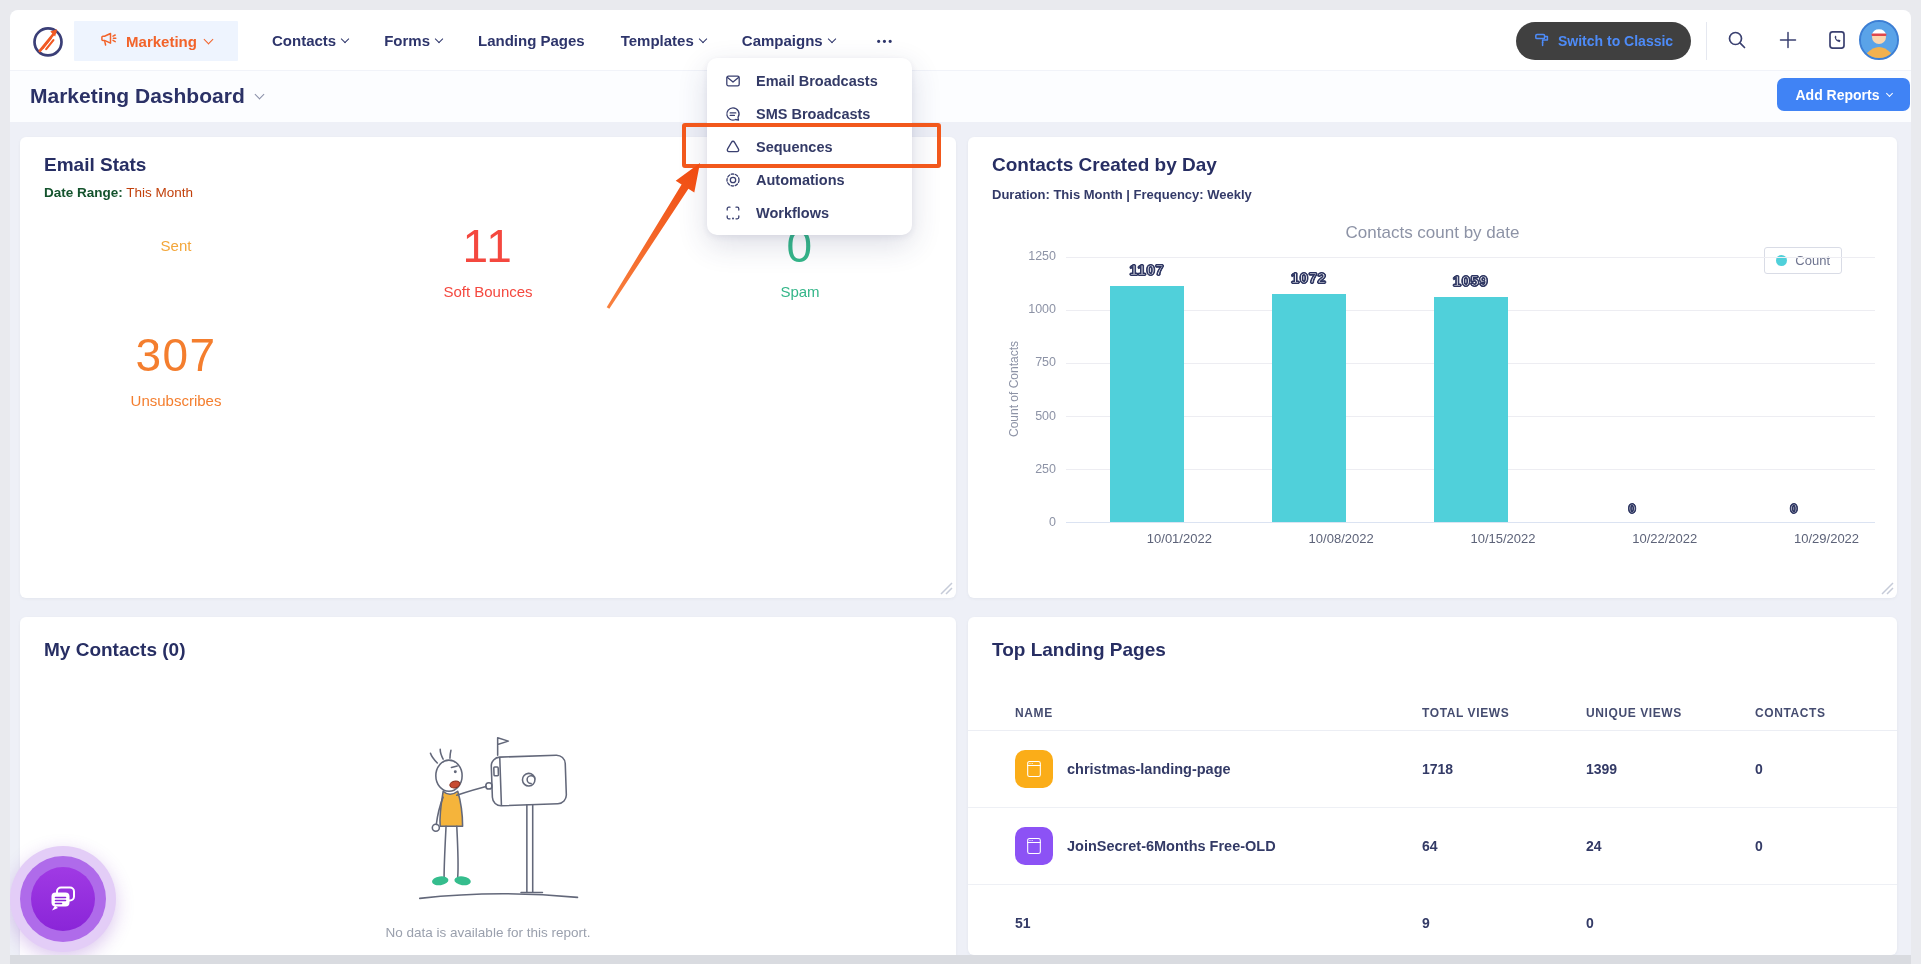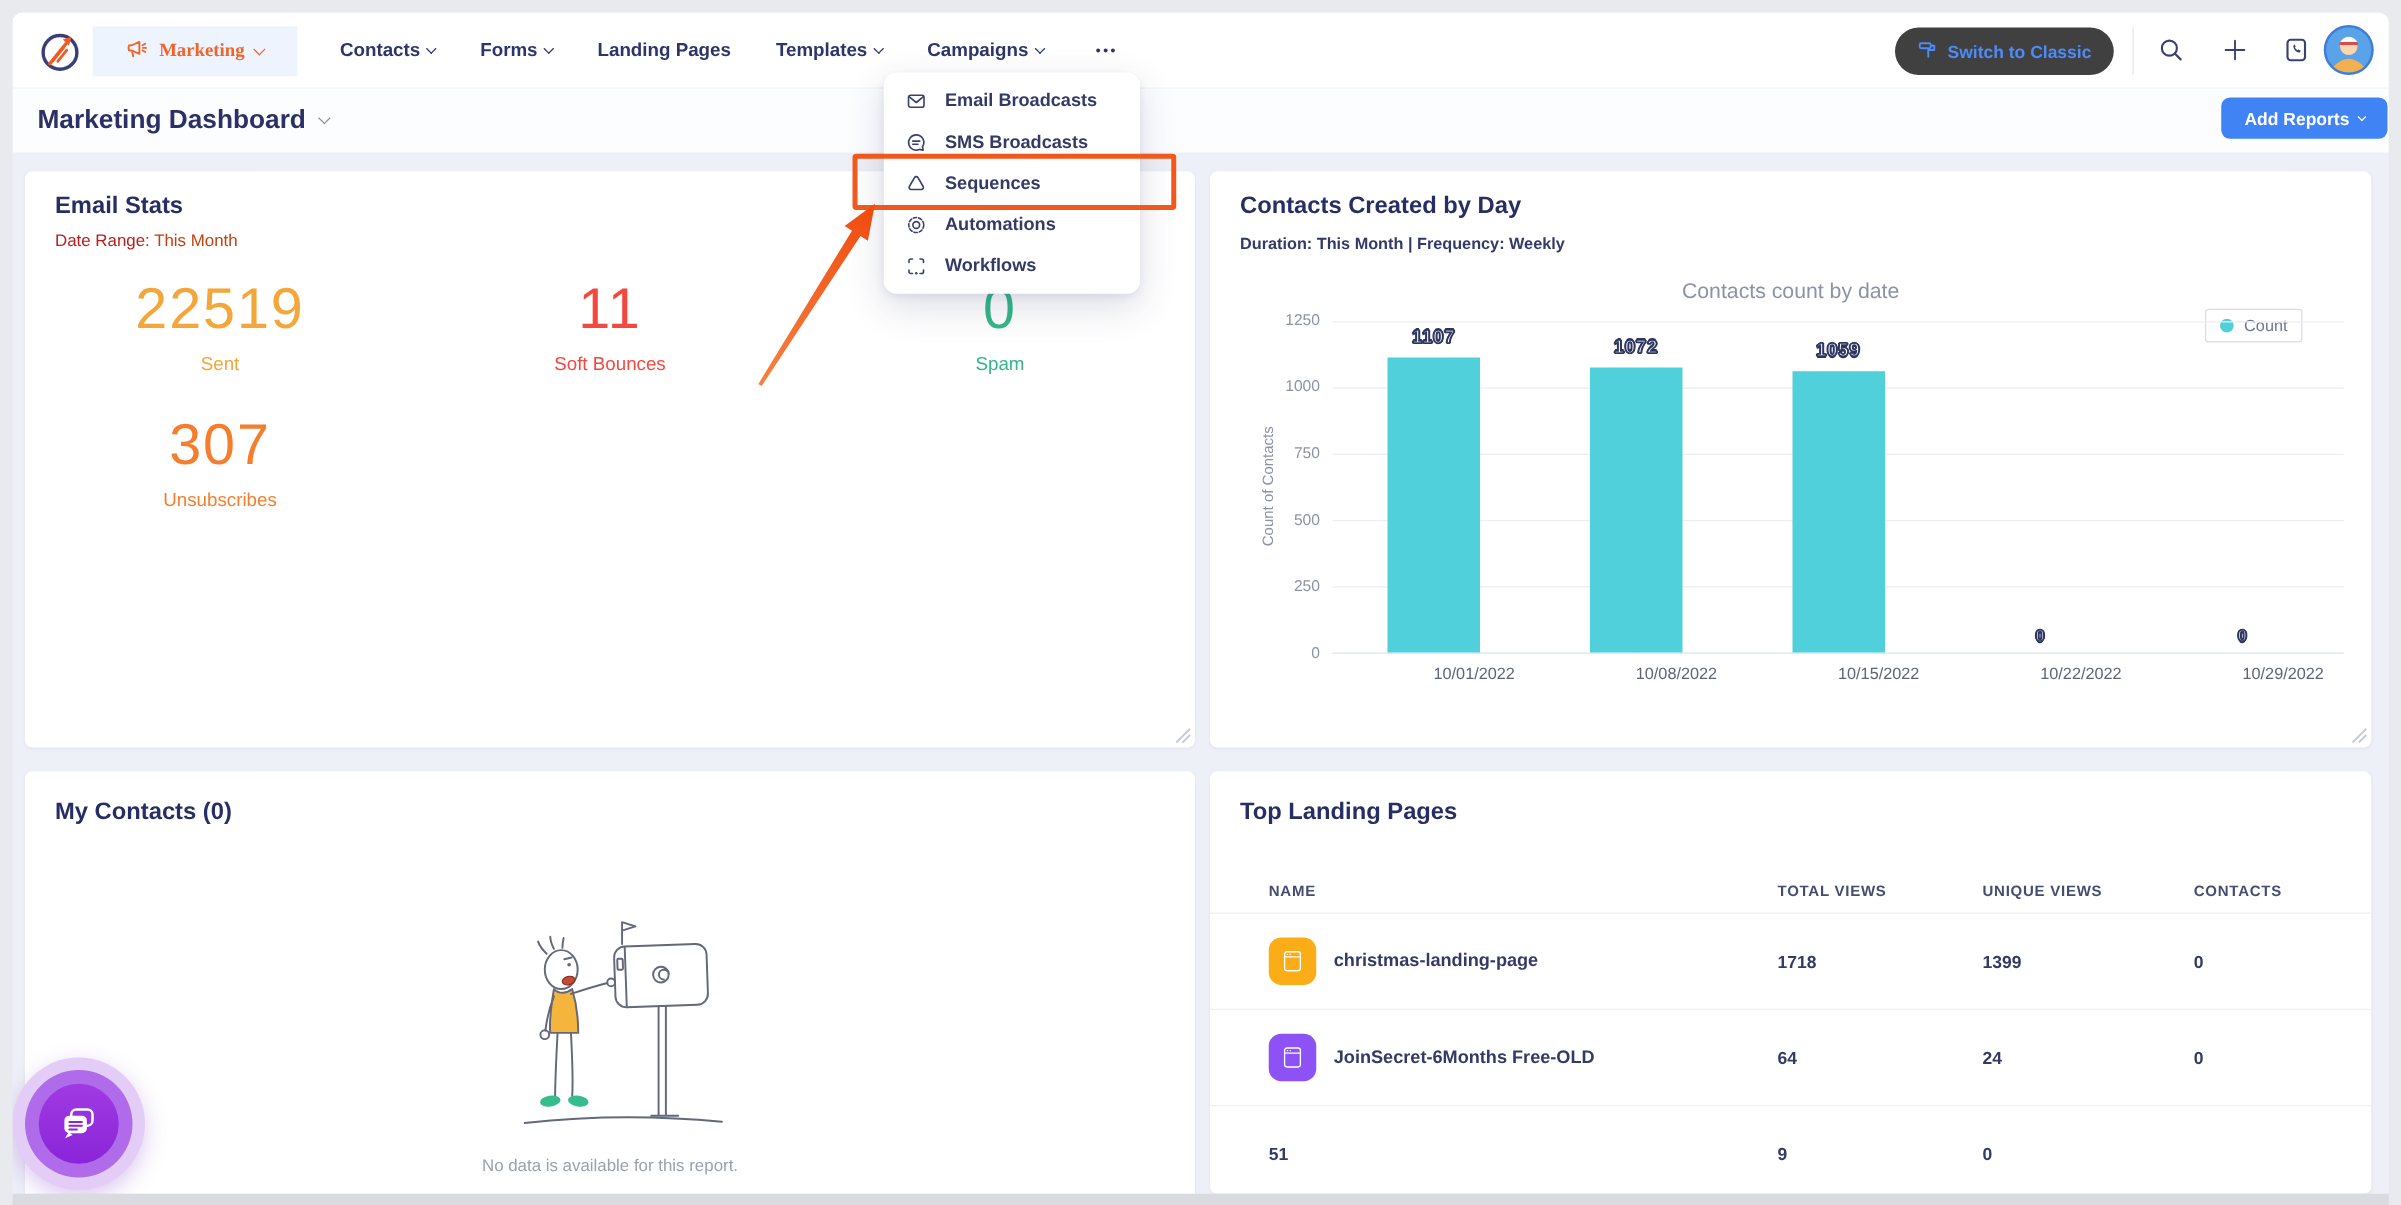--- a/index.html
+++ b/index.html
@@ -6,21 +6,21 @@
     font-family:"Liberation Sans",sans-serif;background:#e9eaee;}
   *{box-sizing:border-box;}
   .app{position:absolute;left:10px;top:10px;width:1901px;height:945px;background:#eef0f7;
     border-radius:8px 8px 0 0;overflow:hidden;}
 
   
   .navbar{position:absolute;left:0;top:0;width:100%;height:61px;background:#fff;
     border-bottom:1px solid #f1f3f9;display:flex;align-items:center;z-index:5;}
   .logo{position:absolute;left:20px;top:13px;width:36px;height:36px;}
   .brand-pill{position:absolute;left:64px;top:11px;width:164px;height:40px;background:#eef4fe;
-    border-radius:1px;display:flex;align-items:center;justify-content:center;gap:8px;cursor:pointer;font-family:Liberation Serif, serif;}
+    border-radius:1px;display:flex;align-items:center;justify-content:center;gap:8px;cursor:pointer;}
   .brand-pill .lbl{color:#f2632a;font-size:15px;font-weight:700;}
   .chev{display:inline-block;width:7px;height:7px;border-right:1.7px solid currentColor;
     border-bottom:1.7px solid currentColor;transform:rotate(45deg);margin-left:6px;margin-bottom:3px;}
   .brand-pill .chev{color:#f2632a;margin-left:0;}
   .primary-nav{position:absolute;left:262px;top:0;height:61px;display:flex;align-items:center;gap:36px;}
   .nav-item{color:#2e356b;font-size:15px;font-weight:700;cursor:pointer;white-space:nowrap;display:flex;align-items:center;}
   .nav-item .chev{color:#2e356b;width:6px;height:6px;}
   .nav-more{color:#2e356b;font-size:11px;font-weight:700;letter-spacing:2px;cursor:pointer;margin-left:6px;}
   .switch-classic{position:absolute;left:1506px;top:12px;height:38px;padding:0 18px;background:#404040;
     border:none;border-radius:19px;color:#4d8bf8;font-size:14px;font-weight:700;display:flex;
@@ -42,21 +42,21 @@
   .add-reports .chev{color:#fff;width:5px;height:5px;margin-left:7px;}
 
   
   .card{position:absolute;background:#fff;border-radius:6px;box-shadow:0 1px 3px rgba(50,60,90,.06);}
   .card-title{position:absolute;left:24px;top:17px;color:#272e63;font-size:19px;font-weight:700;}
   #card-email{left:10px;top:127px;width:936px;height:461px;}
   #card-chart{left:958px;top:127px;width:929px;height:461px;}
   #card-mycontacts{left:10px;top:607px;width:936px;height:431px;}
   #card-toplanding{left:958px;top:607px;width:929px;height:338px;}
   .date-range{position:absolute;left:24px;top:48px;font-size:13.5px;}
-  .date-range .k{color:#b91c1c;font-weight:400;text-align:right;}
+  .date-range .k{color:#14532d;font-weight:700;text-align:right;}
   .date-range .v{color:#c2410c;font-weight:400;}
   .chart-sub{position:absolute;left:24px;top:50px;color:#333a68;font-size:13px;font-weight:700;}
   .resize-handle{position:absolute;right:3px;bottom:3px;width:14px;height:14px;cursor:nwse-resize;}
   .resize-handle svg{width:14px;height:14px;stroke:#c6cbd8;stroke-width:1.5;}
 
   
   .stats{position:absolute;left:0;right:0;top:86px;display:grid;grid-template-columns:repeat(3,1fr);row-gap:32px;}
   .stat{text-align:center;}
   .stat .num{font-size:46px;font-weight:300;letter-spacing:1.5px;line-height:1;}
   .stat .lbl{font-size:15px;font-weight:500;margin-top:14px;}
@@ -221,21 +221,20 @@
   </div>
 
   <div class="card" id="card-email">
     <div class="card-title">Email Stats</div>
     <div class="date-range">
       <span class="k">Date Range:</span>
       <span class="v">This Month</span>
     </div>
     <div class="stats" id="email-stats-grid">
         <div class="stat">
-          <div class="num" style="color: rgb(243, 166, 58);">22519</div>
           <div class="lbl" style="color: rgb(243, 166, 58);">Sent</div>
         </div>
         <div class="stat">
           <div class="num" style="color: rgb(244, 72, 63);">11</div>
           <div class="lbl" style="color: rgb(244, 72, 63);">Soft Bounces</div>
         </div>
         <div class="stat">
           <div class="num" style="color: rgb(52, 182, 137);">0</div>
           <div class="lbl" style="color: rgb(52, 182, 137);">Spam</div>
         </div>

